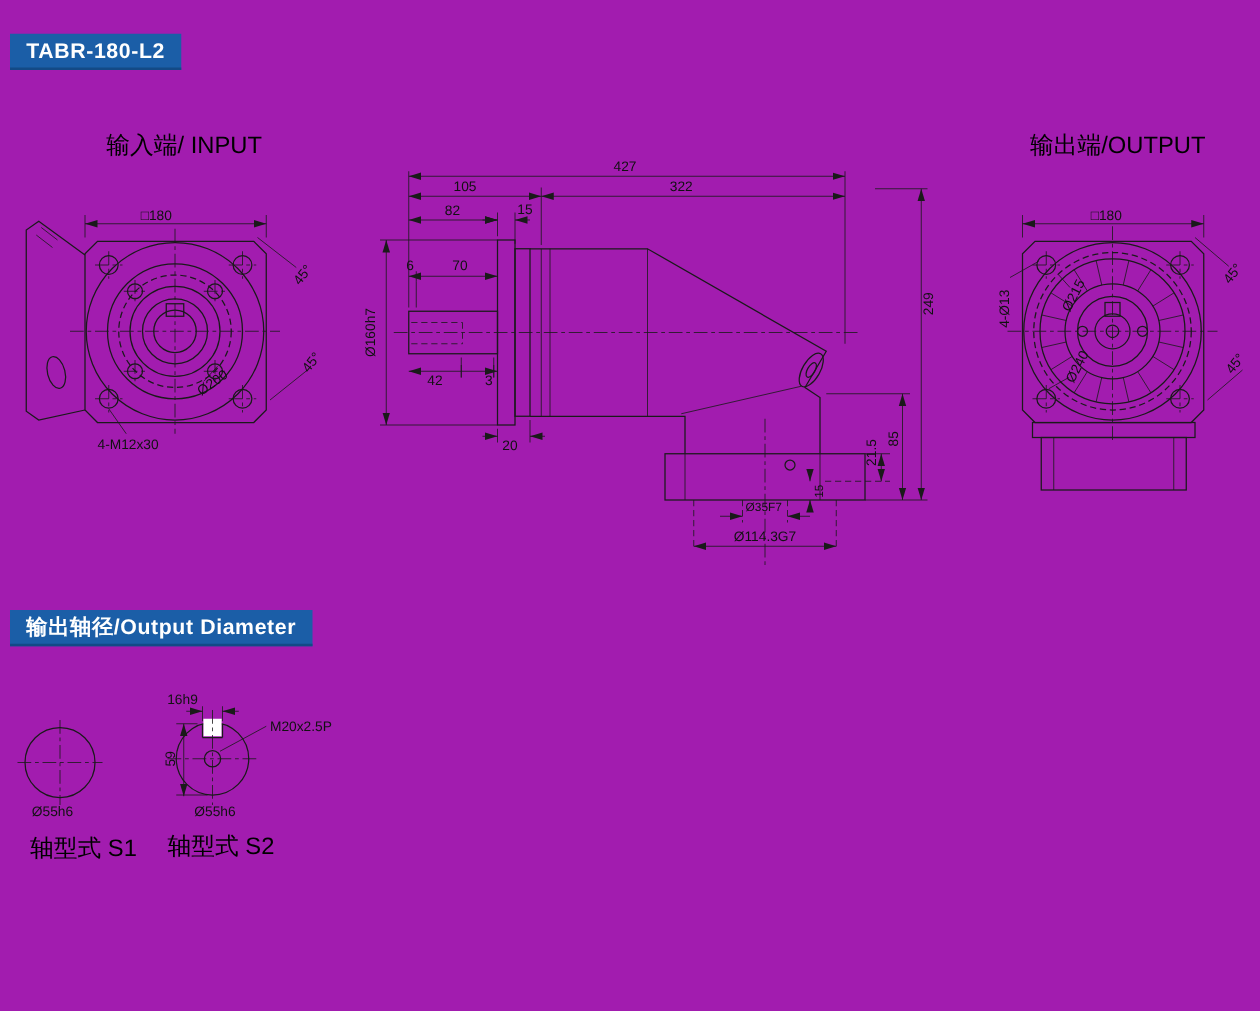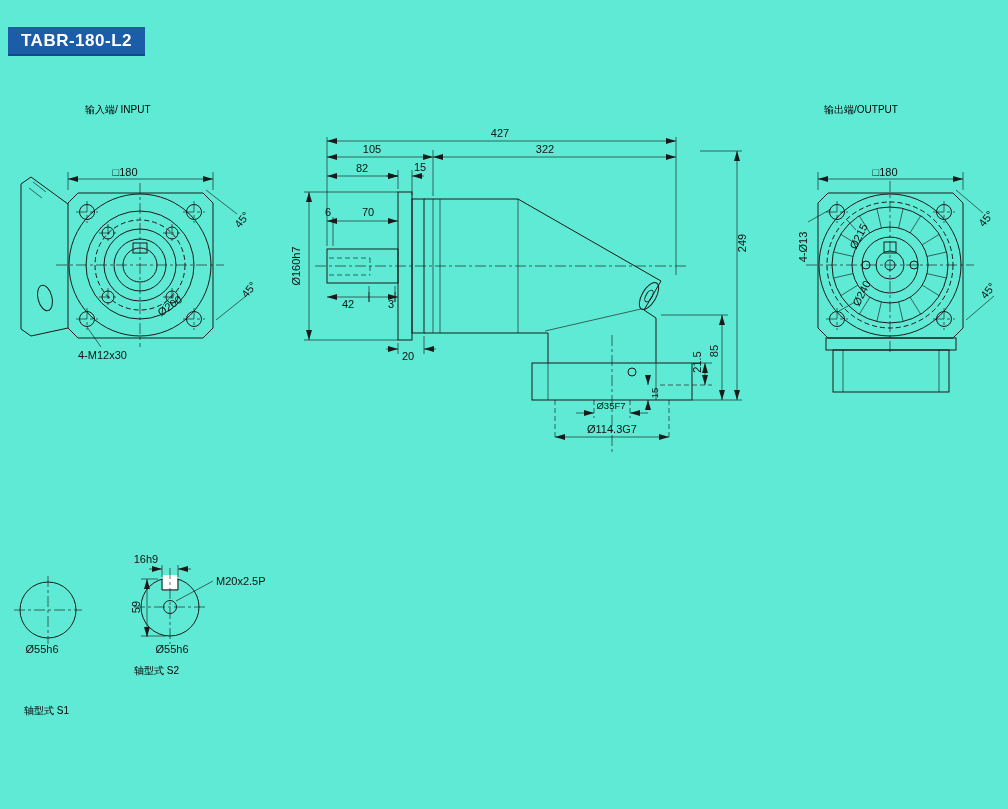--- a/index.html
+++ b/index.html
@@ -1,40 +1,41 @@
 <!DOCTYPE html>
 <html><head>
 <meta charset="utf-8">
 <style>
   html,body{margin:0;padding:0;background:#fff}
-  .canvas{position:relative;width:1008px;height:809px;background:#5eead4;font-family:"Liberation Sans",sans-serif;overflow:hidden}
+  .canvas{position:relative;width:1008px;height:809px;background:#a21caf;font-family:"Liberation Sans",sans-serif;overflow:hidden}
   .badge{position:absolute;background:#1b5ea7;color:#fff;font-weight:bold;font-size:17px;line-height:21px;padding:3px 13px;letter-spacing:.5px;border-bottom:2px solid #134a86}
   #badge-title{left:8px;top:27px}
   #badge-output-dia{left:8px;top:488px}
-  .lbl{position:absolute;font-size:10px;color:#000;white-space:nowrap}
+  .lbl{position:absolute;font-size:19px;color:#000;white-space:nowrap}
   #lbl-input{left:85px;top:103px}
   #lbl-output{left:824px;top:103px}
-  #lbl-s1{left:24px;top:704px}
+  #lbl-s1{left:24px;top:666px}
   #lbl-s2{left:134px;top:664px}
   svg{position:absolute;left:0;top:0}
   .s{stroke:#1a1a1a;stroke-width:1;fill:none}
   .t{stroke:#1a1a1a;stroke-width:.65;fill:none}
   .dim{stroke:#1a1a1a;stroke-width:.65;fill:none}
   .dsh{stroke-dasharray:5 3}
   .cl{stroke:#1a1a1a;stroke-width:.65;fill:none;stroke-dasharray:11 3 3 3}
   text{font-family:"Liberation Sans",sans-serif;fill:#111}
   .d{font-size:11px}
   .sm{font-size:9.5px}
 </style>
 </head>
 <body>
 
 <div class="canvas">
 
   <div class="badge" id="badge-title">TABR-180-L2</div>
+  <div class="badge" id="badge-output-dia">输出轴径/Output Diameter</div>
 
   <div class="lbl" id="lbl-input">输入端/ INPUT</div>
   <div class="lbl" id="lbl-output">输出端/OUTPUT</div>
   <div class="lbl" id="lbl-s1">轴型式 S1</div>
   <div class="lbl" id="lbl-s2">轴型式 S2</div>
 
   <svg width="1008" height="809" viewBox="0 0 1008 809">
     <defs>
       <marker id="ae" markerWidth="11" markerHeight="8" refX="10" refY="4" orient="auto" markerUnits="userSpaceOnUse">
           <path d="M0,1 L10,4 L0,7 Z" fill="#1a1a1a"></path>

